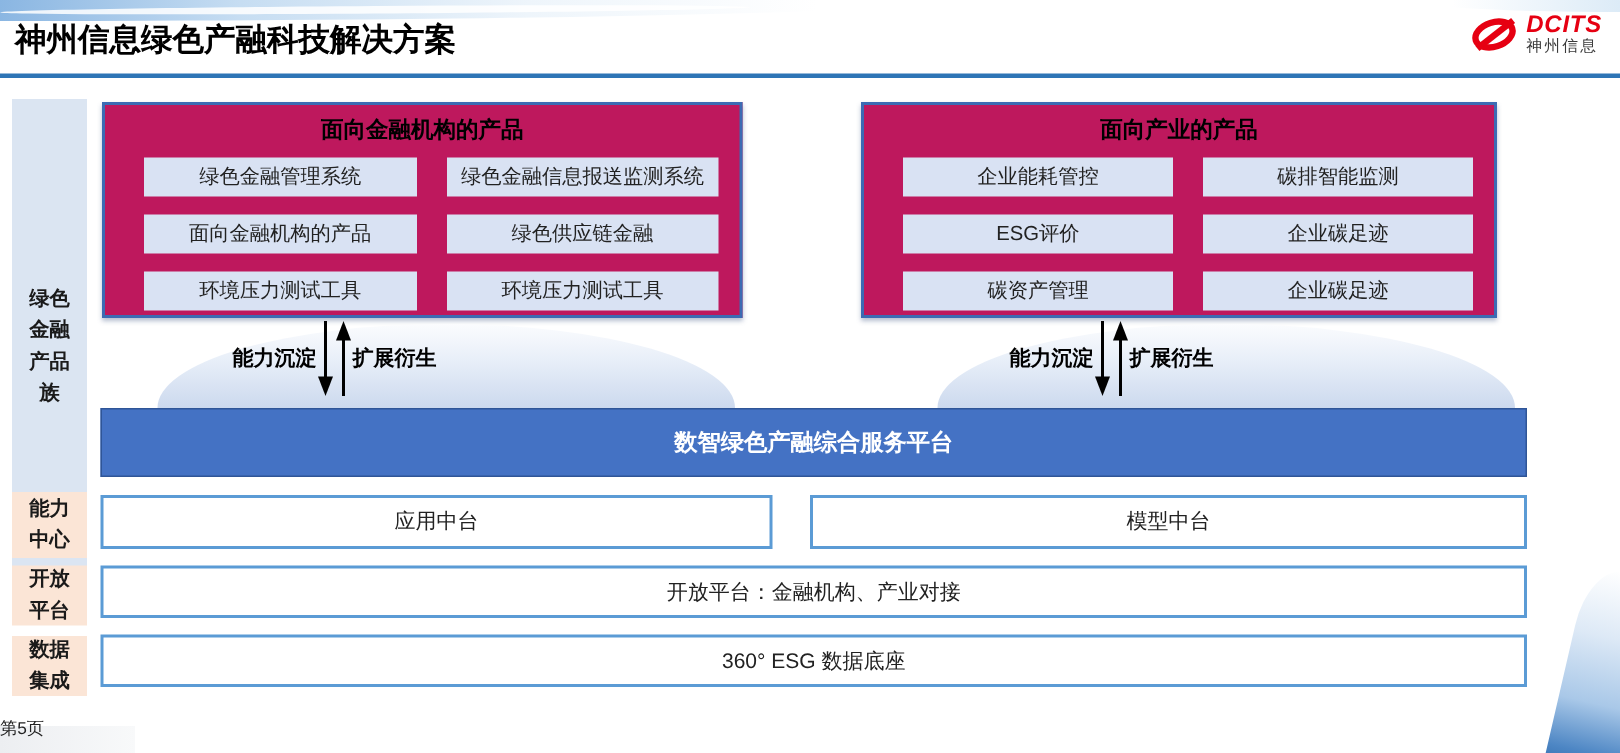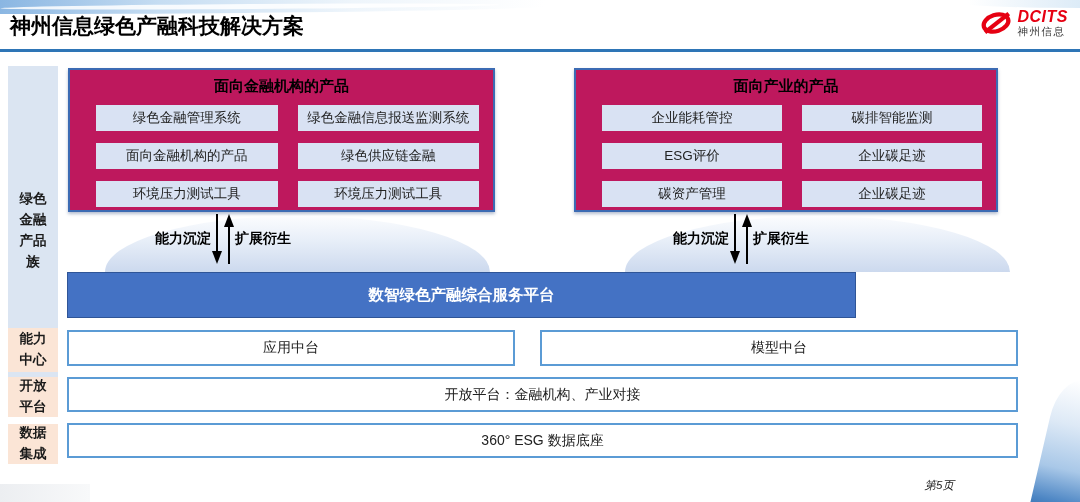--- a/index.html
+++ b/index.html
@@ -42,28 +42,28 @@
     border-radius:50% 50% 0 0 / 100% 100% 0 0;}
   .dome-left{left:105px;width:385px;}
   .dome-right{left:625px;width:385px;}
   .arrow-zone{position:absolute;top:212px;height:54px;width:300px;display:flex;align-items:center;
     justify-content:flex-start;gap:0;}
   .az-left{left:155px;}
   .az-right{left:673px;}
   .arrow-label{font-weight:bold;font-size:14px;color:#000;}
   .arrow-svg{display:block;}
   
-  .banner{position:absolute;left:67px;top:272px;width:789px;height:46px;background:#4472c4;
+  .banner{position:absolute;left:67px;top:272px;width:951px;height:46px;background:#4472c4;
     border:1px solid #2f5597;box-sizing:border-box;display:flex;align-items:center;justify-content:center;
     color:#fff;font-weight:bold;font-size:15.5px;}
   
   .rowbox{position:absolute;background:#fff;border:2px solid #5b9bd5;box-sizing:border-box;
     display:flex;align-items:center;justify-content:center;font-size:14px;color:#222;}
   
-  .page-num{position:absolute;left:0;top:478px;width:954px;text-align:right;font-style:italic;
+  .page-num{position:absolute;left:0;top:478px;width:954px;text-align:left;
     font-size:11.5px;color:#222;}
   .corner-gray{position:absolute;left:0;top:484px;width:90px;height:18px;
     background:linear-gradient(to right,#eceef1,#f8f9fa);}
   .corner-ribbon{position:absolute;right:-16px;bottom:-28px;width:54px;height:150px;transform:rotate(13deg);
     background:linear-gradient(to bottom,rgba(255,255,255,0) 0%,#dde9f6 30%,#a9c8e8 60%,#4d86c4 82%,#1f5b9e 100%);
     border-radius:45% 55% 0 0 / 28% 38% 0 0;}
 </style>
 </head>
 <body>
 

